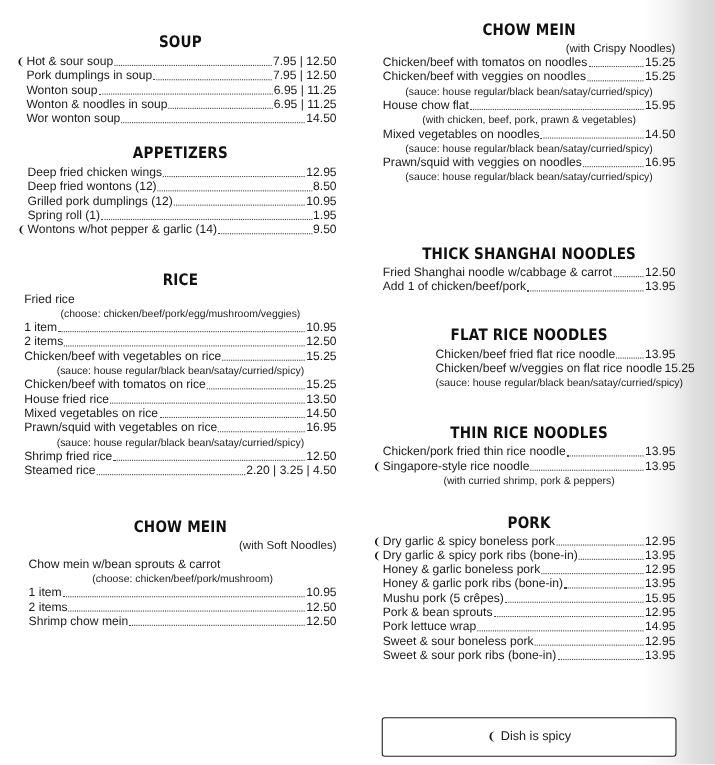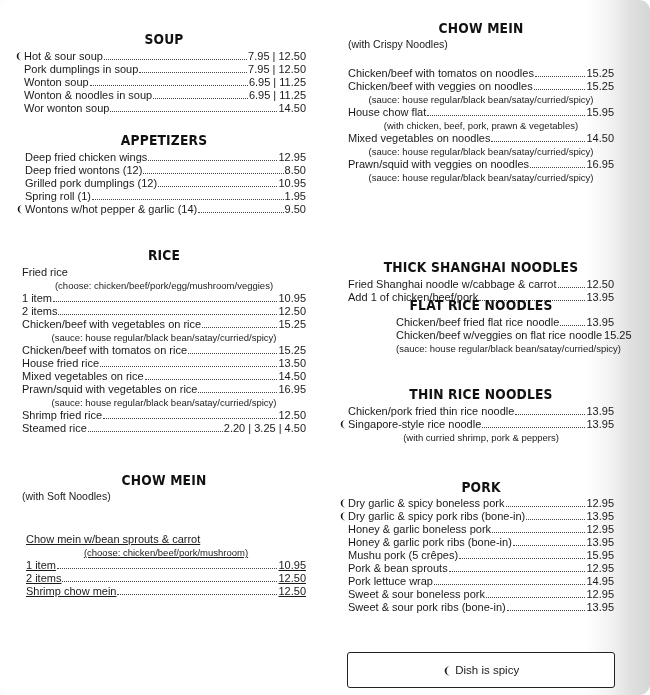--- a/index.html
+++ b/index.html
@@ -6,34 +6,33 @@
     body {
       width: 650px; height: 695px; overflow: hidden;
       background: #fdfdfd;
       font-family: "Liberation Sans", "DejaVu Sans", sans-serif;
       color: #1a1a1a;
       position: relative;
     }
     .page {
       position: absolute; left: 0; top: 0; width: 650px; height: 695px;
       background: linear-gradient(to right, #ffffff 0%, #ffffff 90%, #f2f2f2 94%, #e0e0e0 97%, #d6d6d6 100%);
-      border-radius: 11px;
     }
     .col { position: absolute; top: 0; }
     .col-left { left: 22px; width: 284px; }
     .col-right { left: 348px; width: 266px; }
 
     .section { position: absolute; left: 0; right: 0; }
     .sec-title {
       text-align: center; font-weight: bold; font-size: 14.5px;
       letter-spacing: 0.2px; font-family: "DejaVu Sans", sans-serif;
       transform: scaleX(0.85); transform-origin: center;
       line-height: 18px; color: #111;
     }
-    .sec-sub { text-align: left; font-size: 10.5px; line-height: 14px; color: #222; }
+    .sec-sub { text-align: right; font-size: 10.5px; line-height: 14px; color: #222; }
     .row {
       display: flex; align-items: baseline; font-size: 11px; line-height: 13px; white-space: nowrap;
       position: relative;
     }
     .row .name { flex: 0 0 auto; }
     .row .dots {
       flex: 1 1 auto; overflow: hidden; margin: 0 1px;
       border-bottom: 1px dotted #444; height: 9px; align-self: flex-end; margin-bottom: 3px;
     }
     .row .price { flex: 0 0 auto; }
@@ -172,21 +171,21 @@
             <span class="name">Steamed rice</span>
             <span class="dots"></span>
             <span class="price">2.20 | 3.25 | 4.50</span>
           </div>
       </div>
     </div>
 
     <div class="section" style="top:471px;">
       <div class="sec-title">CHOW MEIN</div>
       <div class="sec-sub">(with Soft Noodles)</div>
-      <div style="margin-top:30px; padding-left:4px;text-decoration:underline;">
+      <div style="margin-top:4px; padding-left:4px;">
         <div class="plain">Chow mein w/bean sprouts &amp; carrot</div>
         <div class="note">(choose: chicken/beef/pork/mushroom)</div>
         <div class="row">
             <span class="name">1  item</span>
             <span class="dots"></span>
             <span class="price">10.95</span>
           </div>
         <div class="row">
             <span class="name">2 items</span>
             <span class="dots"></span>
@@ -199,21 +198,21 @@
           </div>
       </div>
     </div>
   </div>
 
   <div class="col col-right">
 
     <div class="section" style="top:19px;">
       <div class="sec-title">CHOW MEIN</div>
       <div class="sec-sub">(with Crispy Noodles)</div>
-      <div style="margin-top:16px;">
+      <div style="margin-top:0;">
         <div class="row">
             <span class="name">Chicken/beef with tomatos on noodles</span>
             <span class="dots"></span>
             <span class="price">15.25</span>
           </div>
         <div class="row">
             <span class="name">Chicken/beef with veggies on noodles</span>
             <span class="dots"></span>
             <span class="price">15.25</span>
           </div>
@@ -232,21 +231,21 @@
         <div class="note">(sauce: house regular/black bean/satay/curried/spicy)</div>
         <div class="row">
             <span class="name">Prawn/squid with veggies on noodles</span>
             <span class="dots"></span>
             <span class="price">16.95</span>
           </div>
         <div class="note">(sauce: house regular/black bean/satay/curried/spicy)</div>
       </div>
     </div>
 
-    <div class="section" style="top:222px;margin-top:36px;">
+    <div class="section" style="top:222px;">
       <div class="sec-title">THICK SHANGHAI NOODLES</div>
       <div style="margin-top:2px;">
         <div class="row">
             <span class="name">Fried Shanghai noodle w/cabbage &amp; carrot</span>
             <span class="dots"></span>
             <span class="price">12.50</span>
           </div>
         <div class="row">
             <span class="name">Add 1 of chicken/beef/pork</span>
             <span class="dots"></span>
@@ -283,21 +282,21 @@
         <div class="row">
             <span class="spicy">❨</span>
             <span class="name">Singapore-style rice noodle</span>
             <span class="dots"></span>
             <span class="price">13.95</span>
           </div>
         <div class="note">(with curried shrimp, pork &amp; peppers)</div>
       </div>
     </div>
 
-    <div class="section" style="top:478px;">
+    <div class="section" style="top:467px;">
       <div class="sec-title">PORK</div>
       <div style="margin-top:1px;">
         <div class="row">
             <span class="spicy">❨</span>
             <span class="name">Dry garlic &amp; spicy boneless pork</span>
             <span class="dots"></span>
             <span class="price">12.95</span>
           </div>
         <div class="row">
             <span class="spicy">❨</span>

